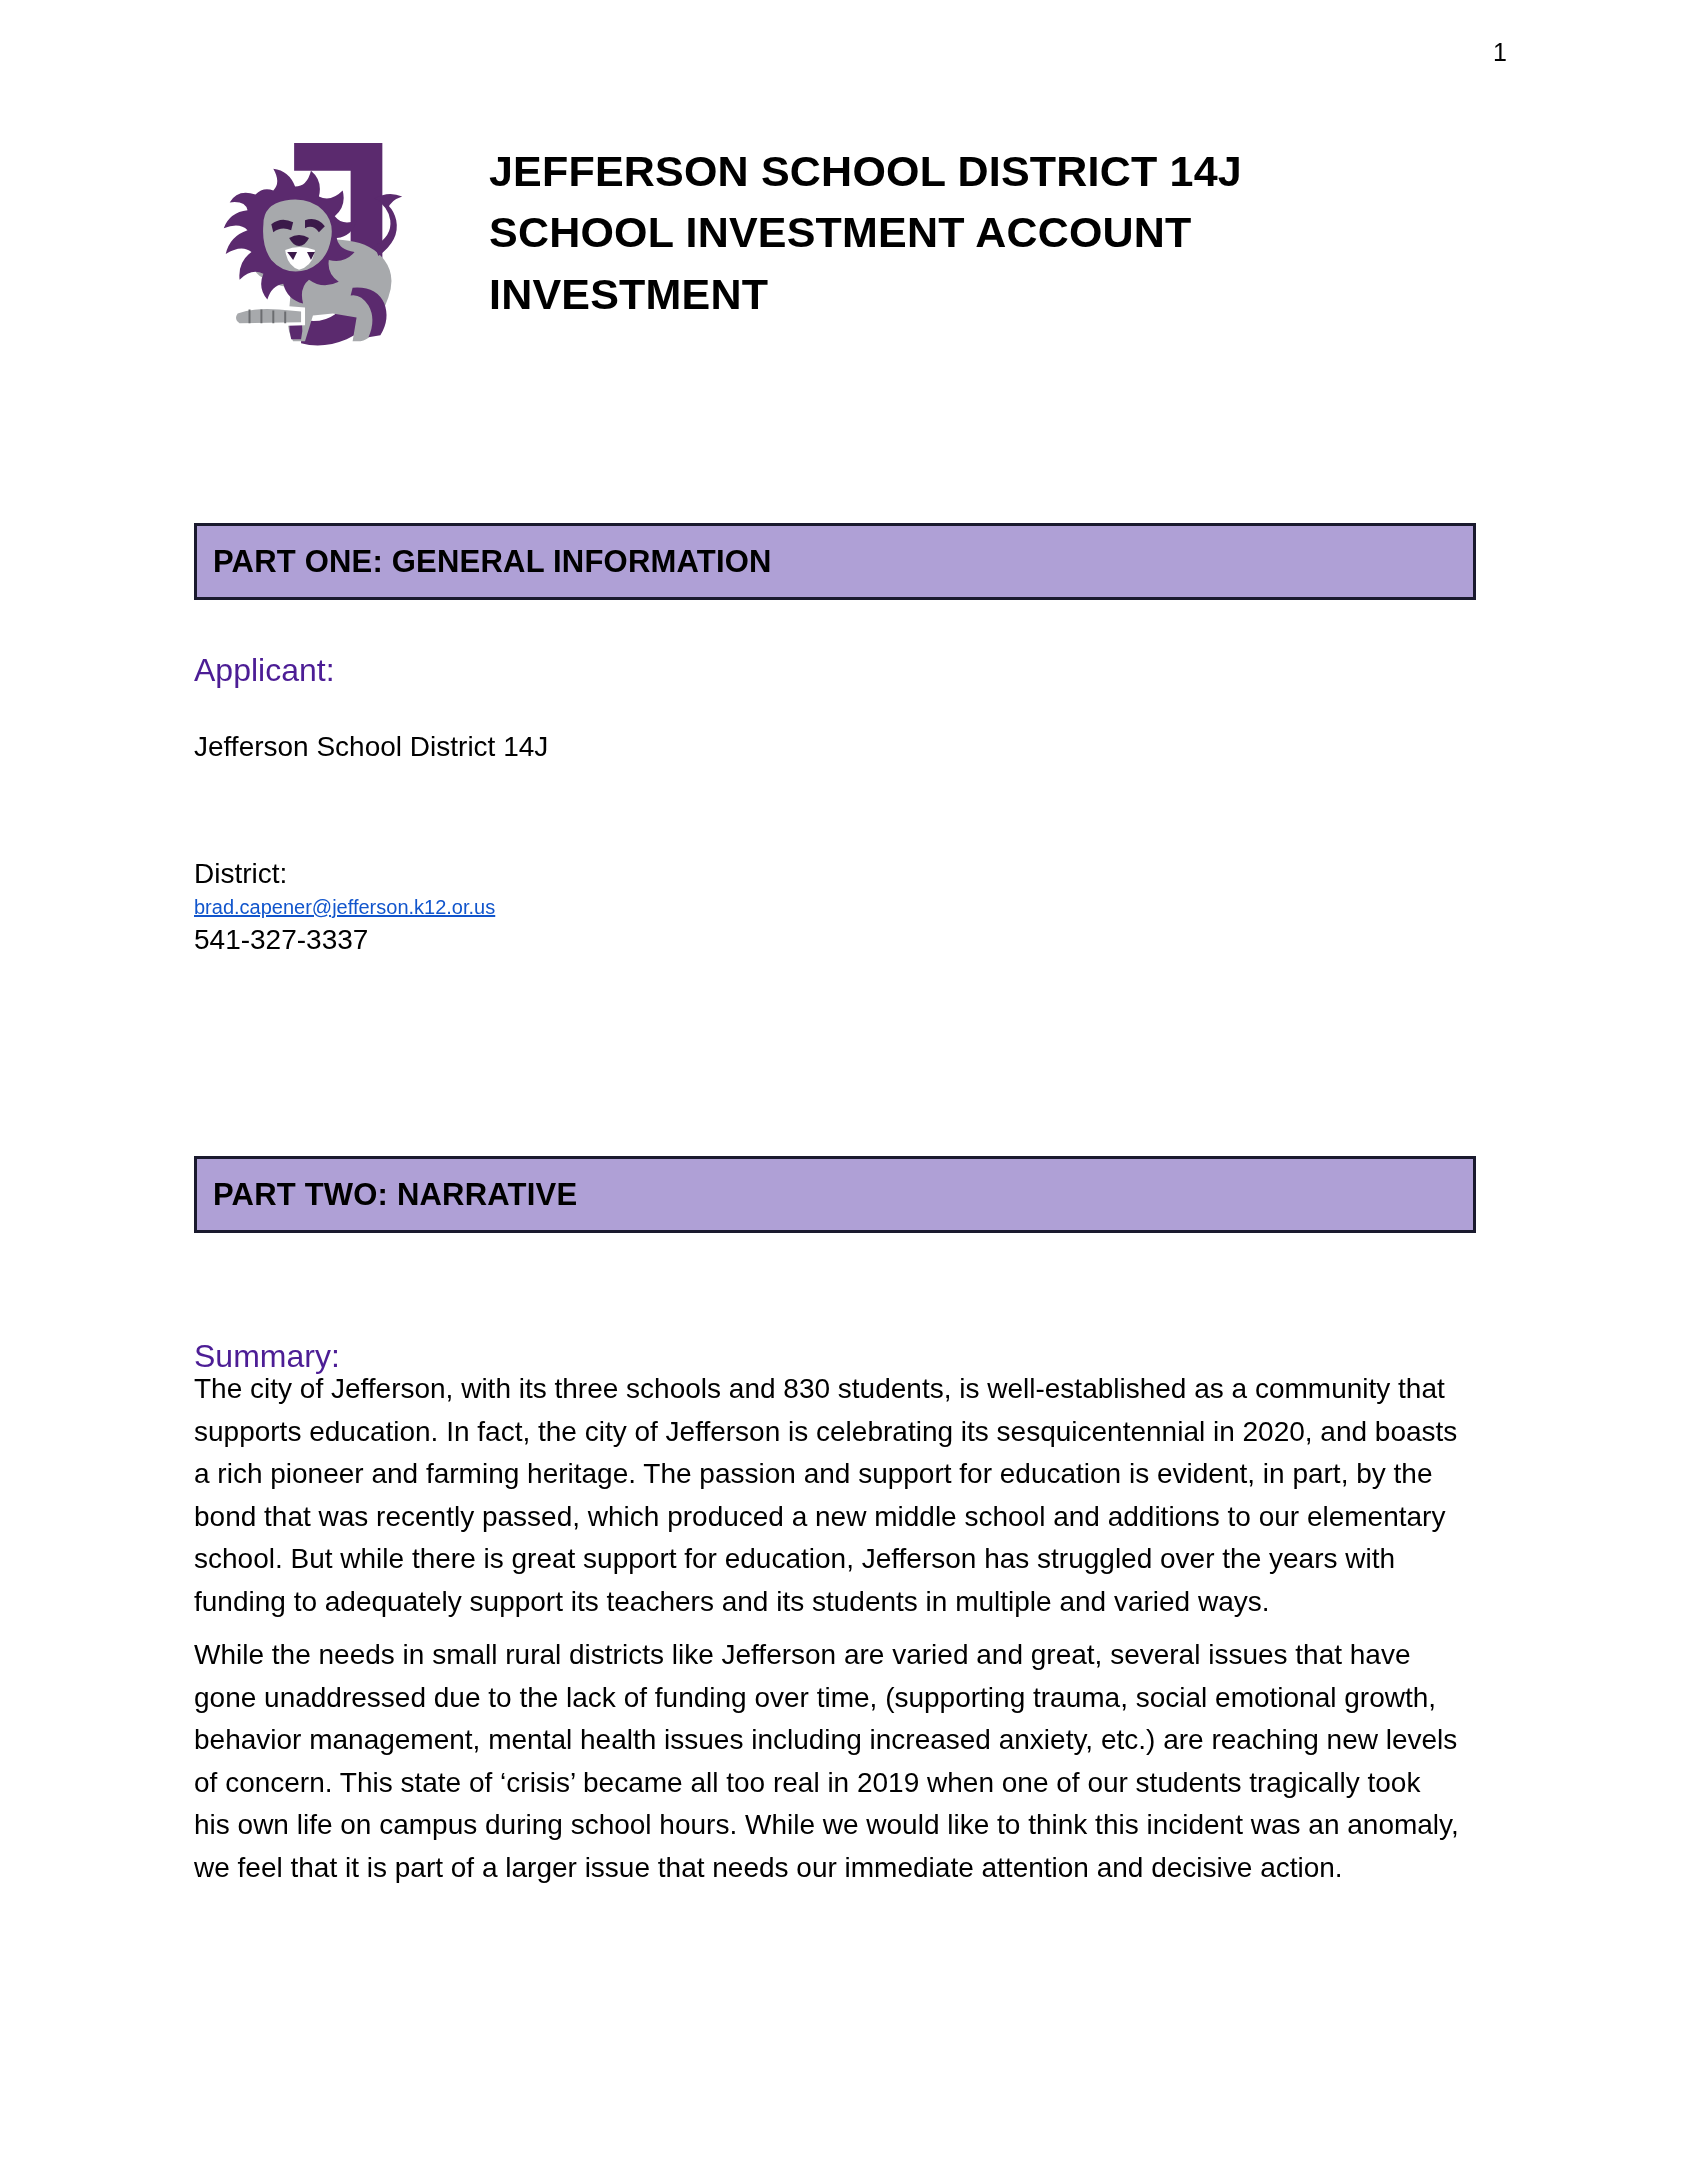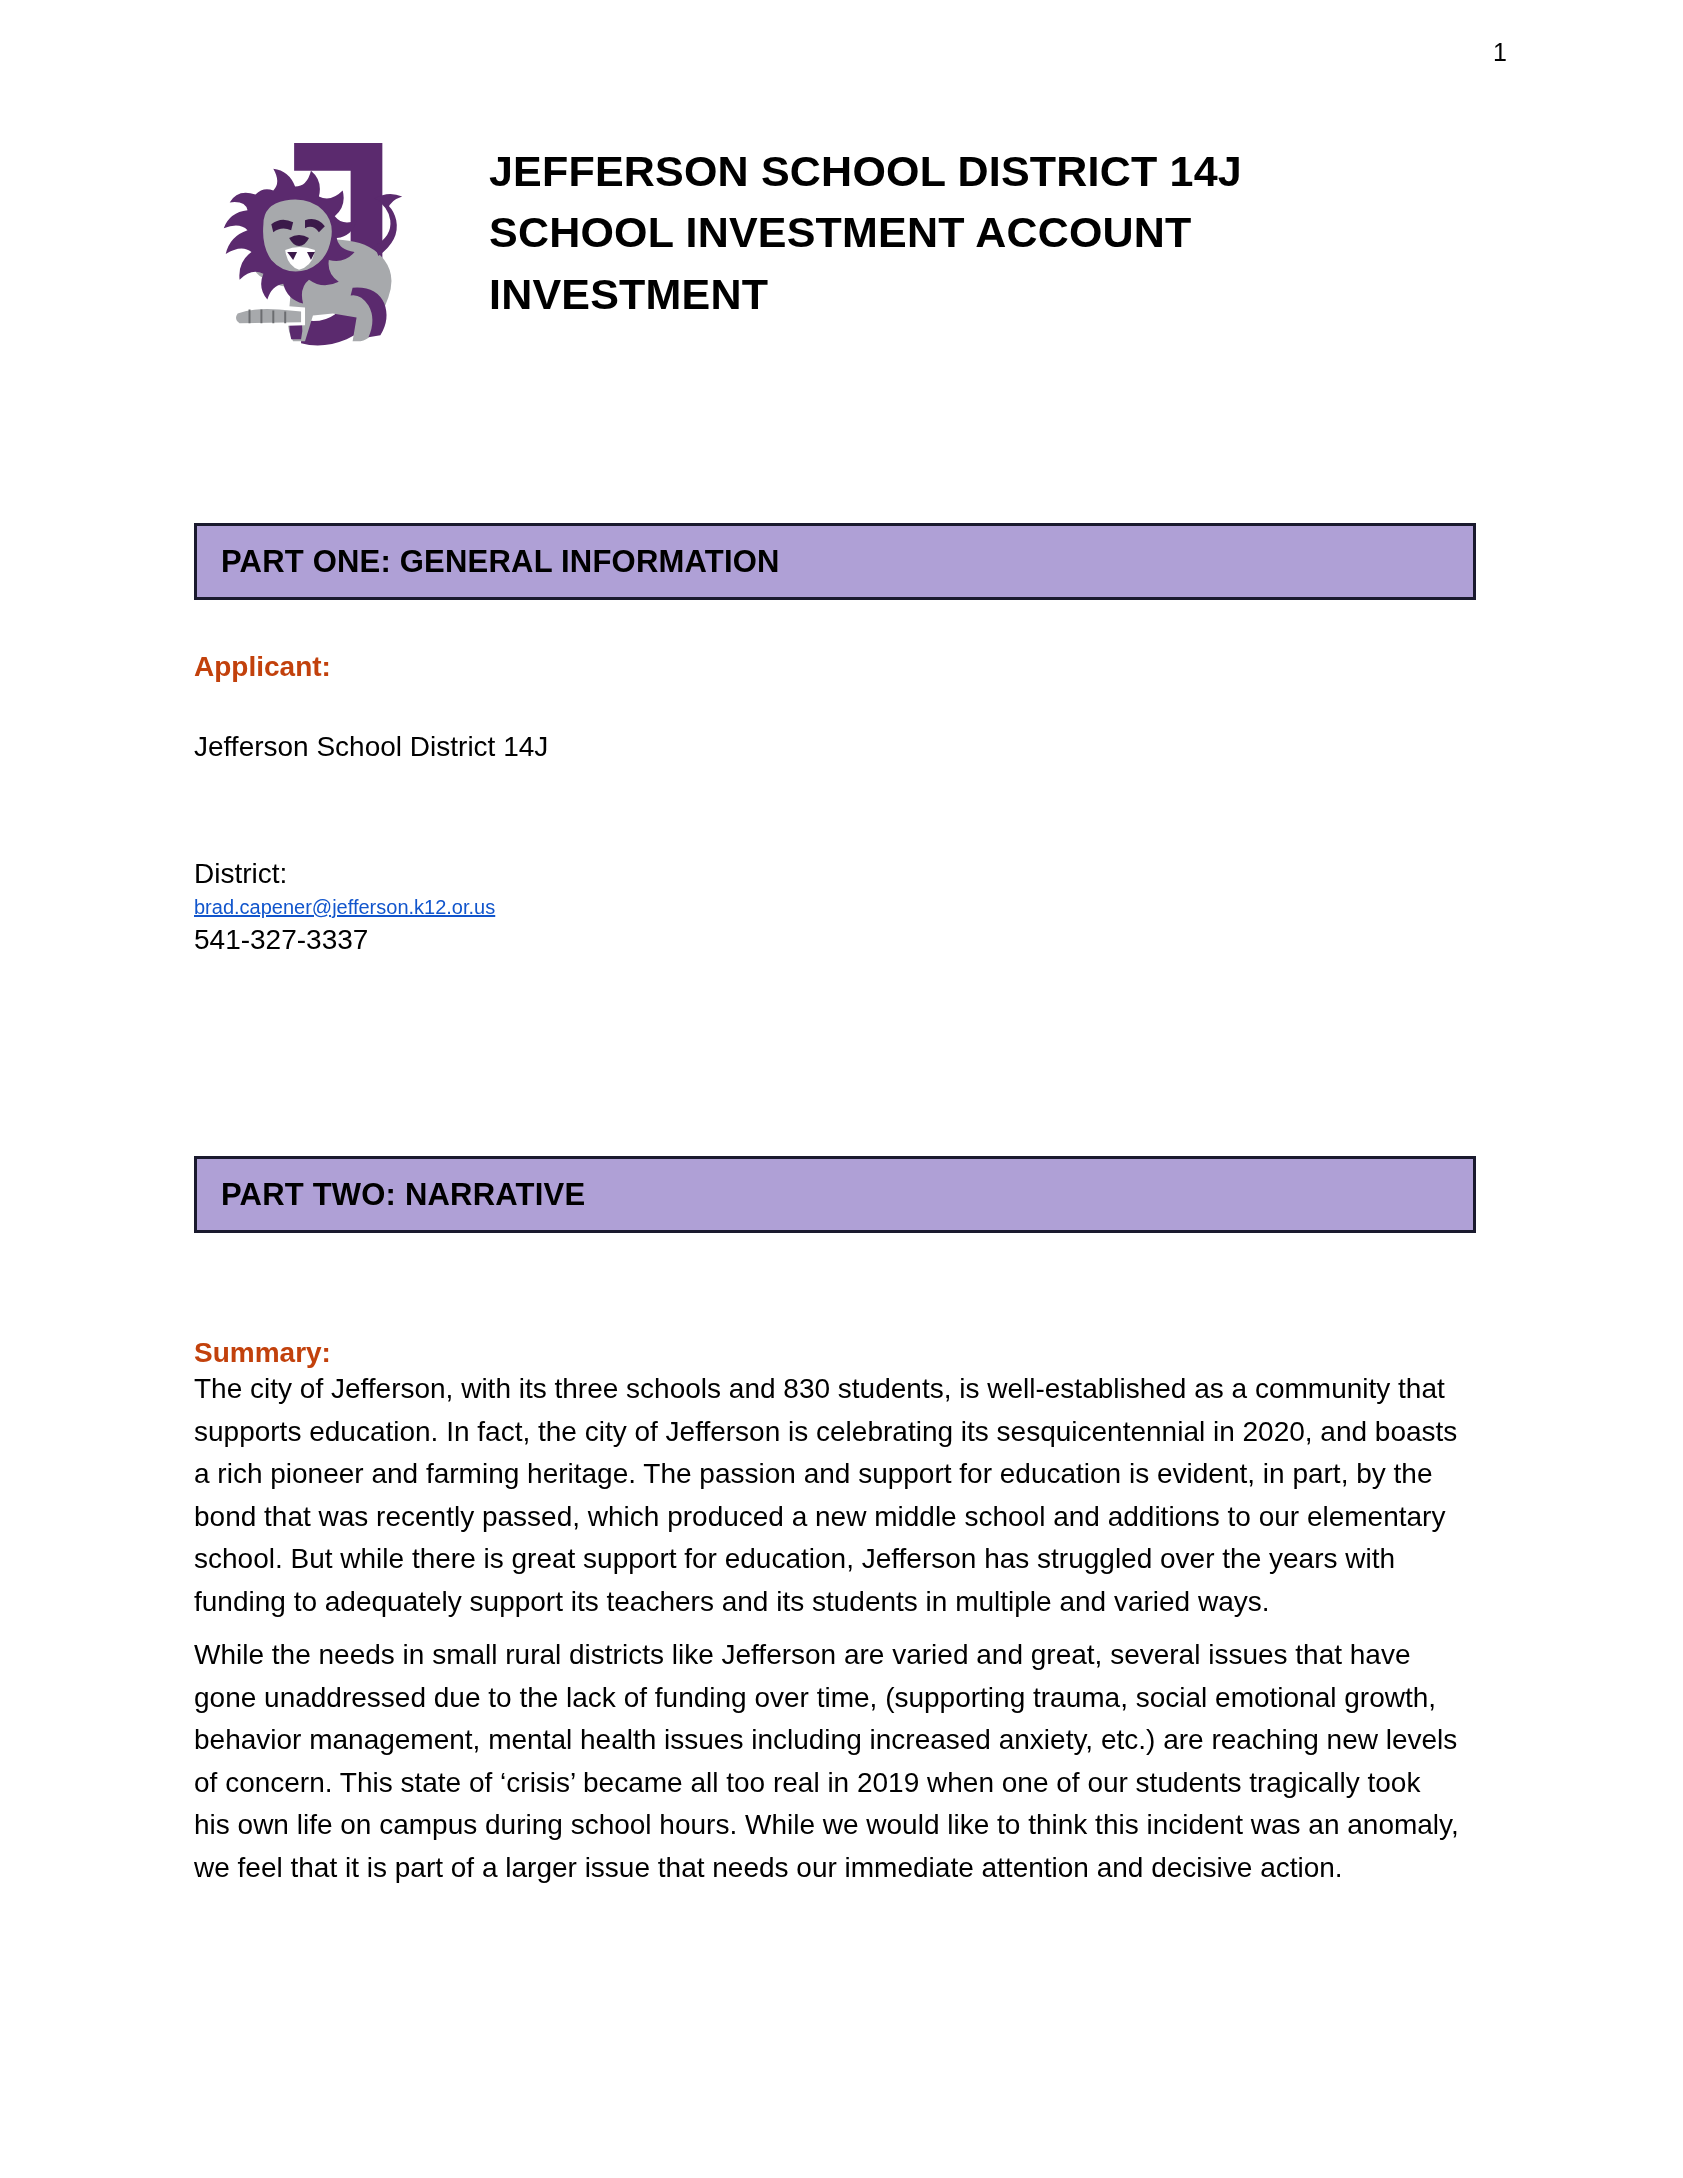--- a/index.html
+++ b/index.html
@@ -69,38 +69,38 @@
     height: 77px;
     background: #AFA0D6;
     border: 3px solid #1a1a2e;
     box-sizing: border-box;
     display: flex;
     align-items: center;
   }
   .section-bar .bar-label {
     font-size: 31px;
     font-weight: bold;
-    padding-left: 24px;
+    padding-left: 16px;
     letter-spacing: 0.2px;
     color: #000;
   }
   #bar-part-one { top: 523px; }
   #bar-part-two { top: 1156px; }
 
   
   .text-block {
     position: absolute;
     left: 194px;
     width: 1267px;
   }
   .label-bold {
-    font-size: 28px;
-    font-weight: bold;
+    font-size: 32px;
+    font-weight: normal;
     line-height: 1.38;
-    color: #c2410c;
+    color: #4c1d95;
   }
   .line {
     font-size: 28px;
     line-height: 1.38;
     color: #000;
   }
   .link {
     font-size: 20px;
     line-height: 1.38;
     color: #1155CC;

